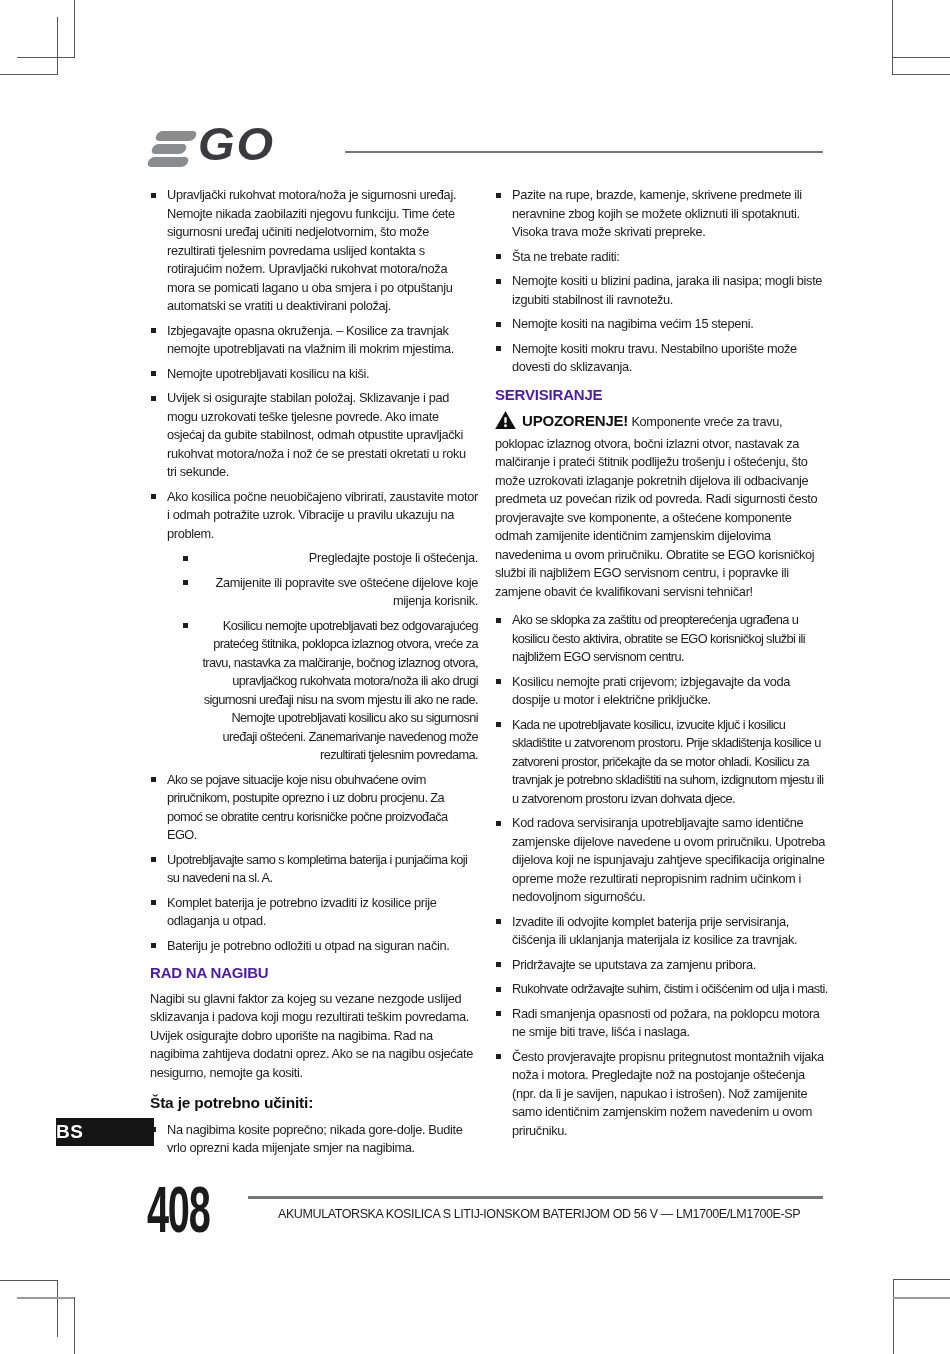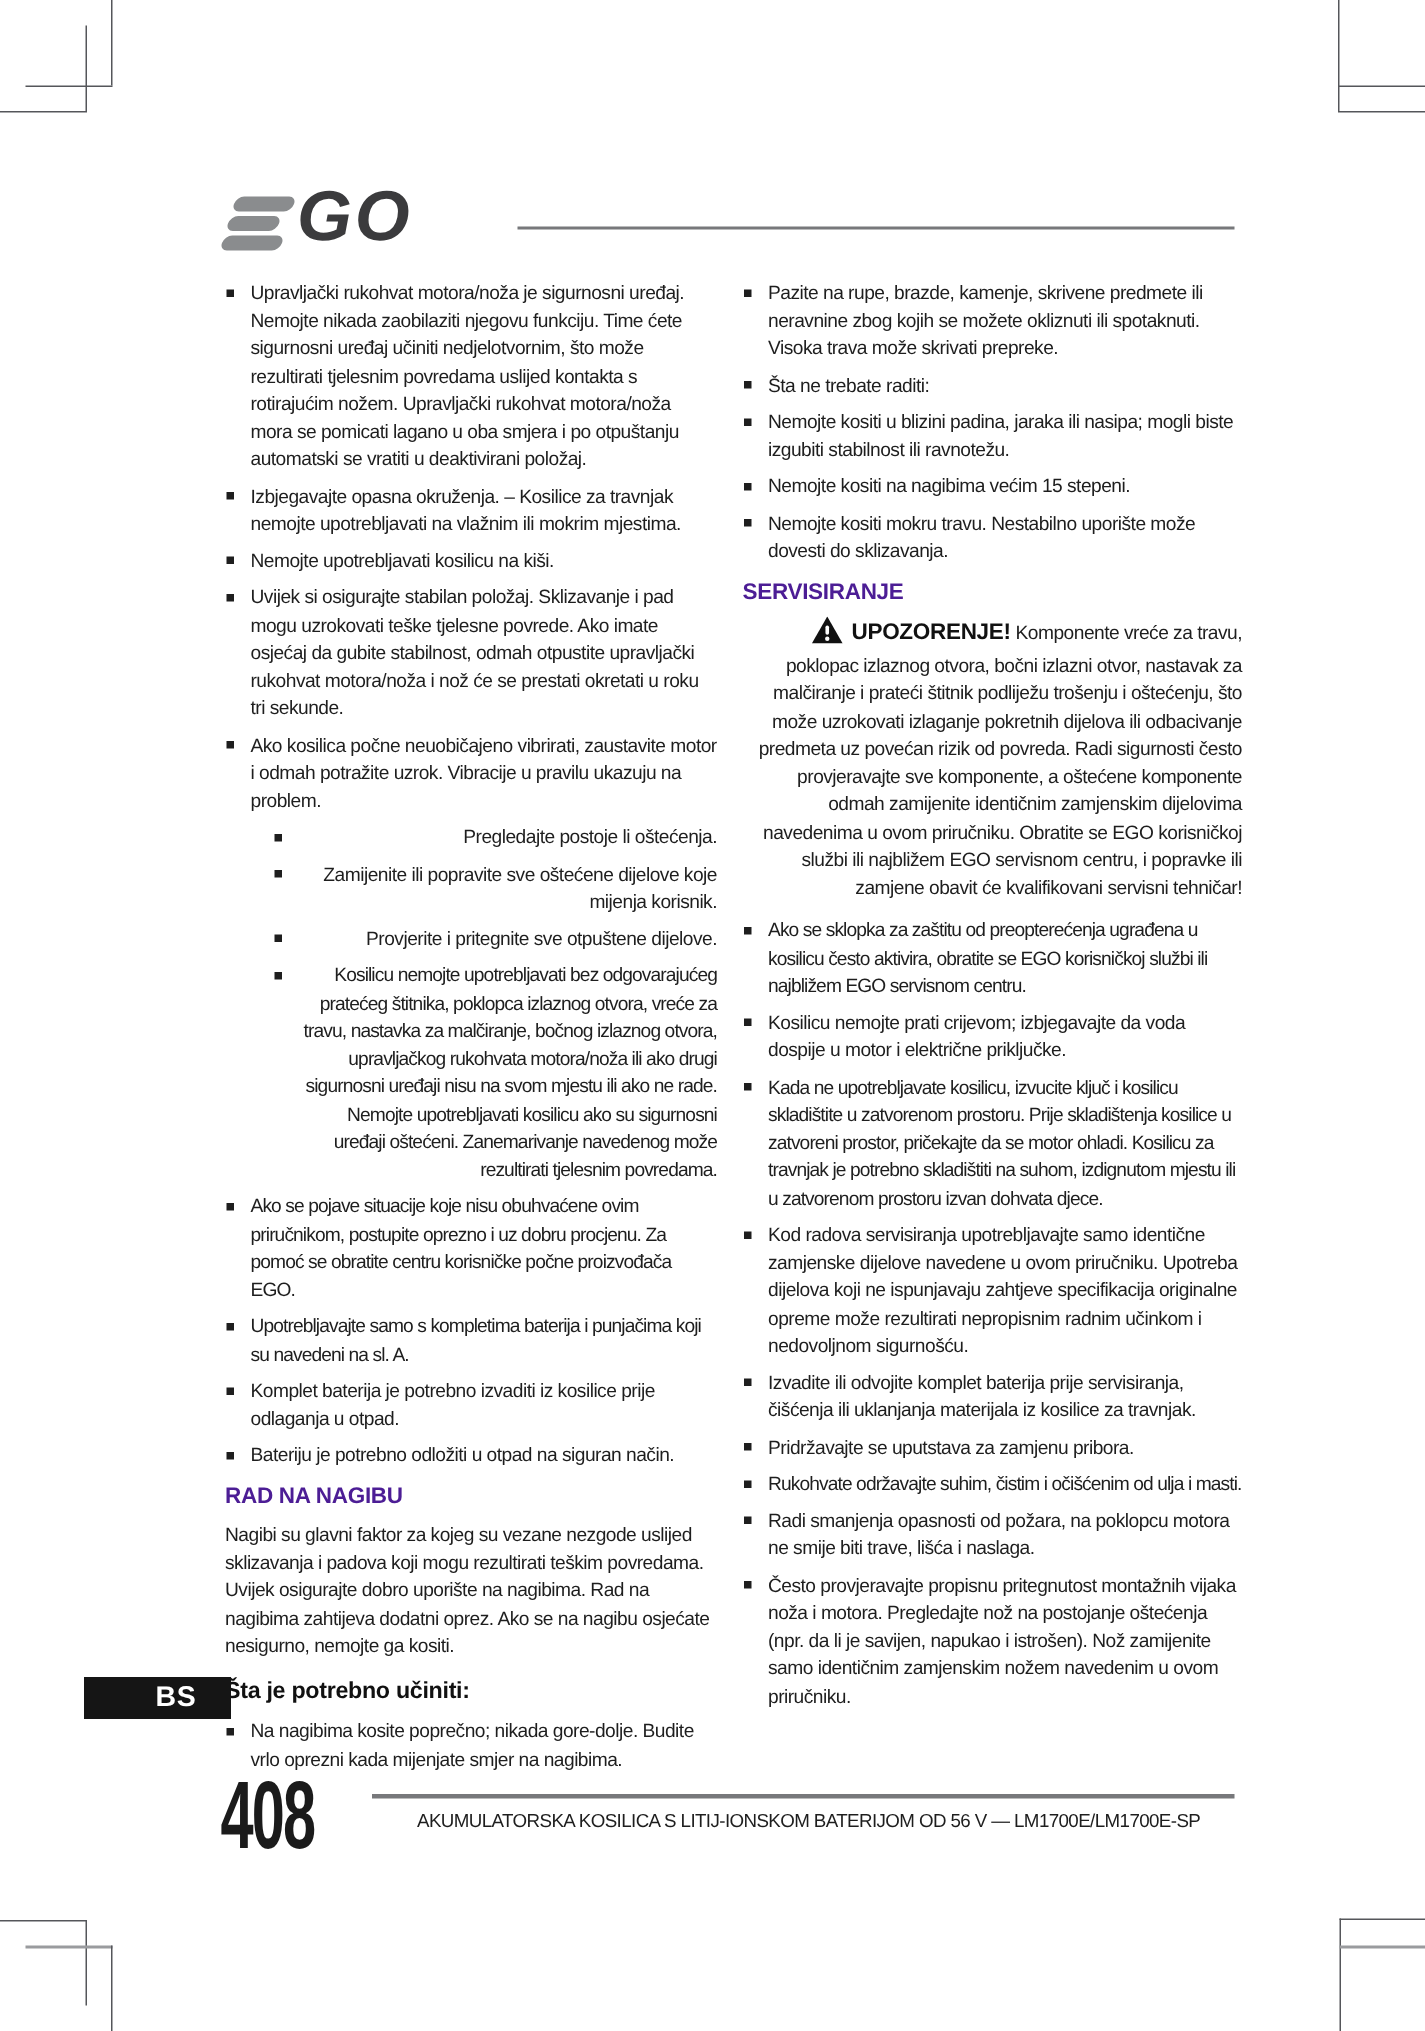--- a/index.html
+++ b/index.html
@@ -29,27 +29,27 @@
 
   .item{position:relative;padding-left:17px;margin:0 0 6px 0;}
   .item .marker{position:absolute;left:1px;top:6.5px;width:5px;height:5px;background:#1e1e1e;}
   .item.lvl2{margin-left:32px;text-align:right;}
   .item.tight{letter-spacing:-0.6px;}
 
   .h-section{font-size:15px;font-weight:bold;letter-spacing:-0.2px;color:#4c1d95;margin:9px 0 7px 0;}
   .paragraph{margin:0 0 8px 0;}
   .subhead{font-size:15.5px;font-weight:bold;letter-spacing:-0.2px;color:#111;margin:12px 0 8px 0;}
 
-  .warning{margin:4px 0 10px 0;text-align:right;}
+  .warning{margin:4px 0 10px 0;}
   .warning-icon{display:inline-block;vertical-align:-3px;margin-right:6px;}
   .warning-label{font-weight:bold;font-size:15px;letter-spacing:-0.2px;color:#111;}
 
   
   .bs-tab{position:absolute;left:56px;top:1118px;width:75px;height:28px;background:#151515;color:#ffffff;
-          font-weight:bold;font-size:19px;line-height:28px;text-align:right;padding-right:23px;letter-spacing:0.5px;}
+          font-weight:bold;font-size:19px;line-height:28px;text-align:left;padding-right:23px;letter-spacing:0.5px;}
   .page-number{position:absolute;left:147px;top:1178px;font-size:64px;font-weight:800;color:#1b1b1b;
                letter-spacing:-2px;transform:scaleX(0.62);transform-origin:left top;line-height:1;}
   .footer-rule{position:absolute;left:248px;top:1196px;width:575px;height:3px;background:#77787b;}
   .footer-title{position:absolute;left:232px;top:1207px;width:600px;font-size:12.5px;letter-spacing:-0.4px;color:#1e1e1e;margin-left:46px;}
 </style>
 </head>
 <body>
 
 <div class="page">
 
@@ -118,24 +118,20 @@
         <div class="item lvl2">
           <span class="marker"></span>
           <span>Pregledajte postoje li oštećenja.</span>
         </div>
 
         <div class="item lvl2">
           <span class="marker"></span>
           <span>Zamijenite ili popravite sve oštećene dijelove koje mijenja korisnik.</span>
         </div>
 
-        <div class="item lvl2">
-          <span class="marker"></span>
-          <span>Provjerite i pritegnite sve otpuštene dijelove.</span>
-        </div>
 
         <div class="item lvl2 tight">
           <span class="marker"></span>
           <span>Kosilicu nemojte upotrebljavati bez odgovarajućeg pratećeg štitnika, poklopca izlaznog otvora, vreće za travu, nastavka za malčiranje, bočnog izlaznog otvora, upravljačkog rukohvata motora/noža ili ako drugi sigurnosni uređaji nisu na svom mjestu ili ako ne rade. Nemojte upotrebljavati kosilicu ako su sigurnosni uređaji oštećeni. Zanemarivanje navedenog može rezultirati tjelesnim povredama.</span>
         </div>
 
         <div class="item tight">
           <span class="marker"></span>
           <span>Ako se pojave situacije koje nisu obuhvaćene ovim priručnikom, postupite oprezno i uz dobru procjenu. Za pomoć se obratite centru korisničke počne proizvođača EGO.</span>
         </div>

